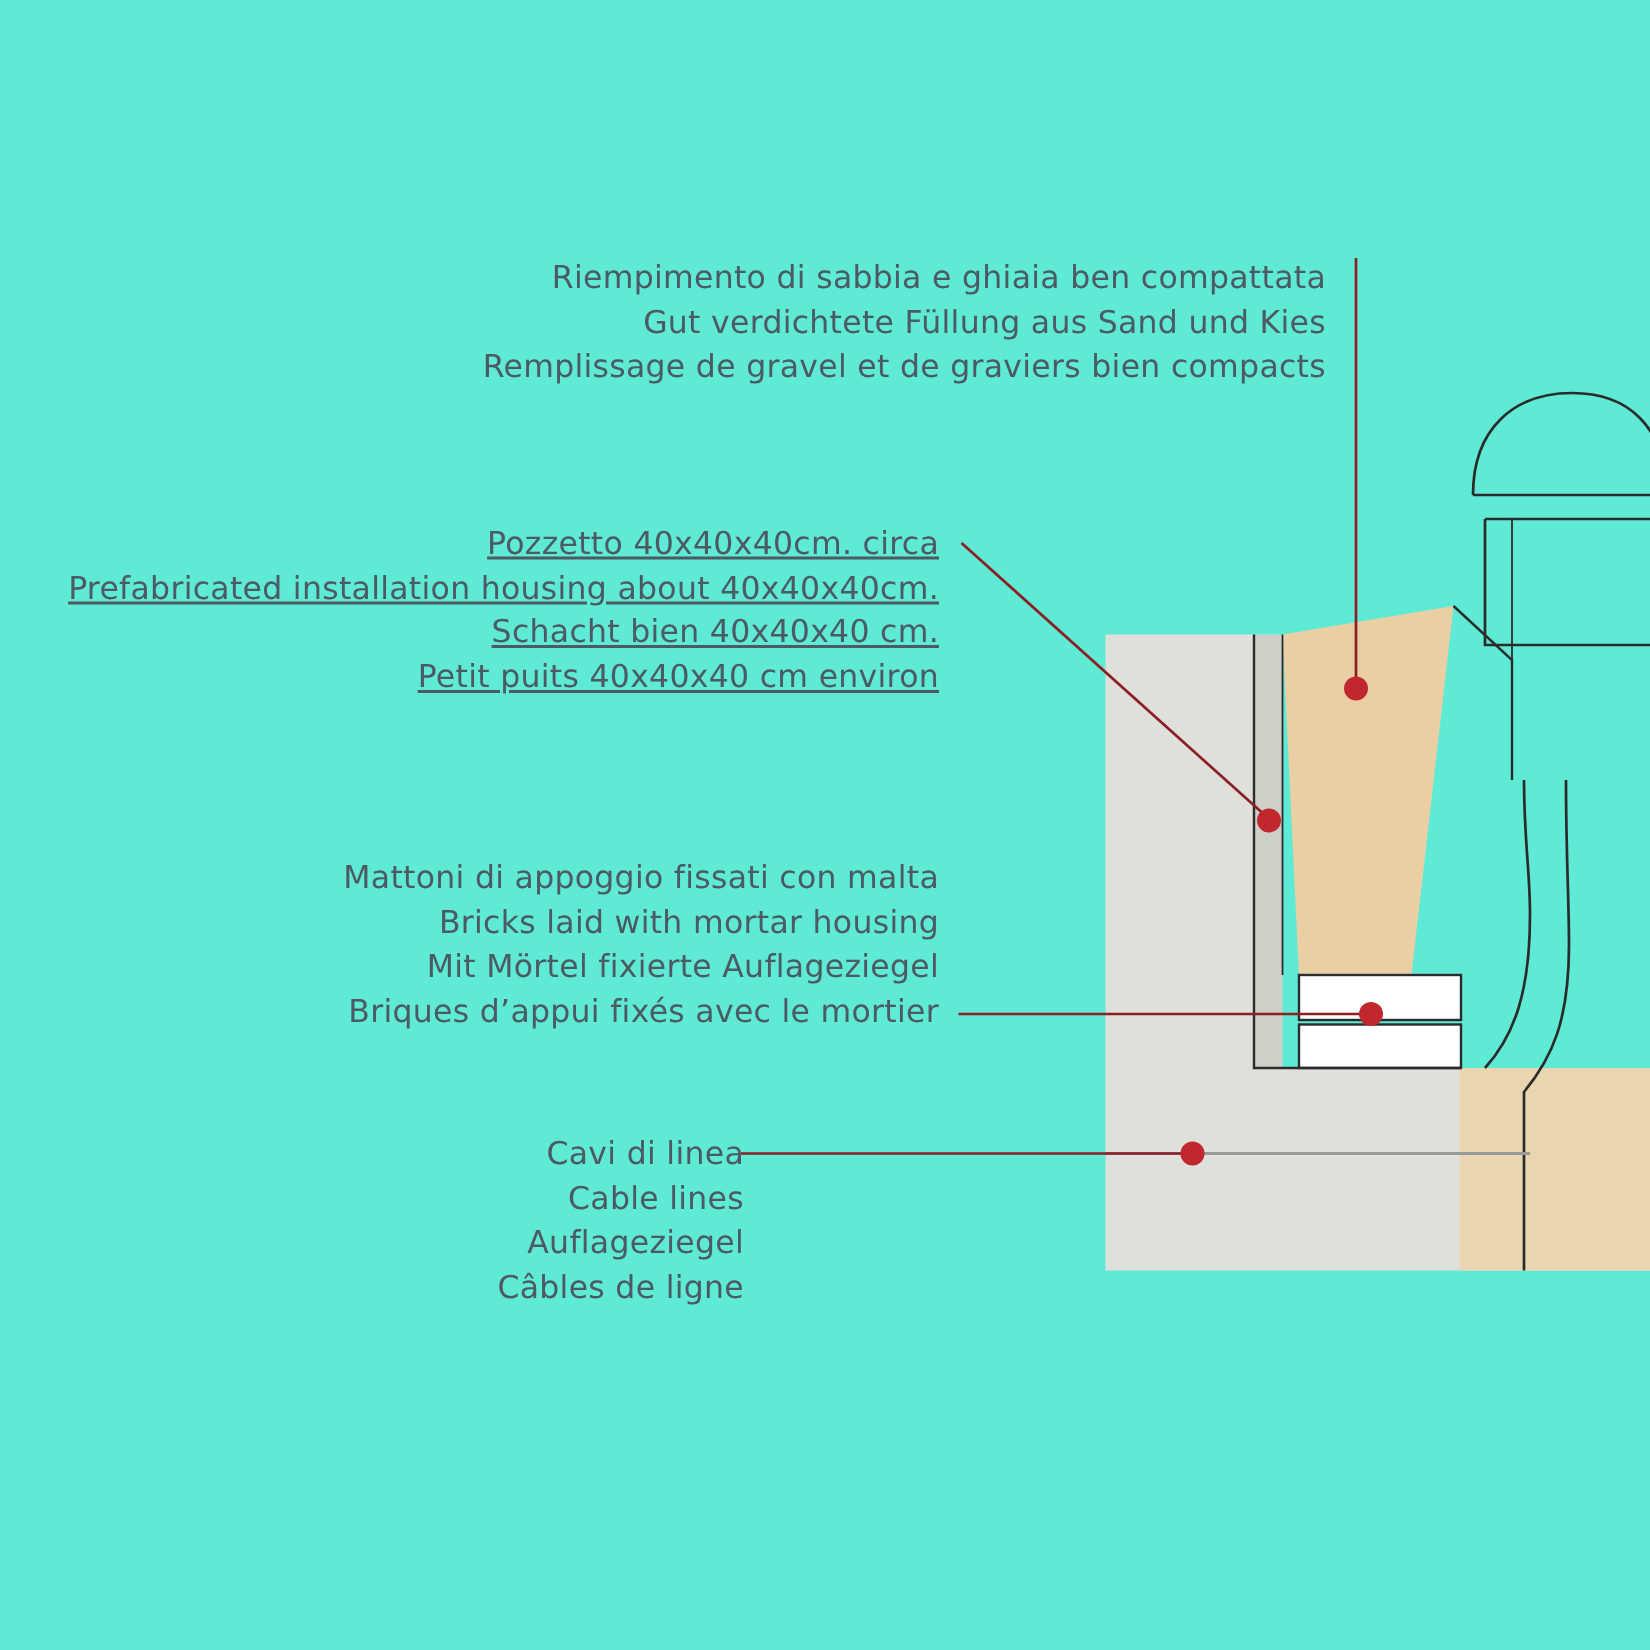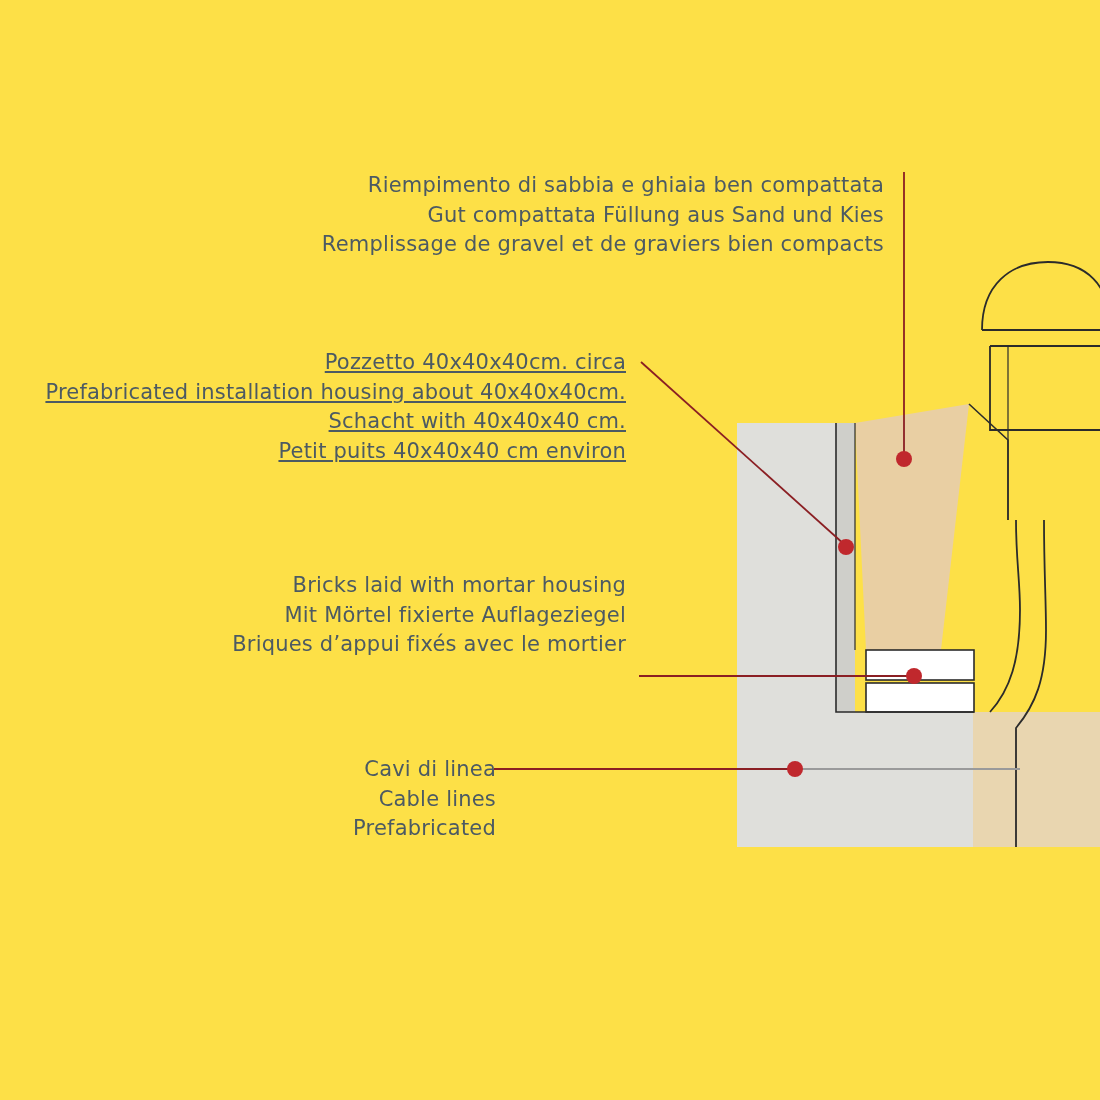--- a/index.html
+++ b/index.html
@@ -7,21 +7,21 @@
     padding: 0;
     background: #ffffff;
   }
   body {
     font-family: "DejaVu Sans", sans-serif;
   }
   #stage {
     position: relative;
     width: 1100px;
     height: 1100px;
-    background: #fde047;
+    background: #5eead4;
     overflow: hidden;
   }
   .callout {
     position: absolute;
     text-align: right;
     color: #4c5a63;
     font-family: "DejaVu Sans", sans-serif;
     font-size: 21px;
     line-height: 29.5px;
     letter-spacing: 0.2px;
@@ -90,36 +90,38 @@
 
     <polyline points="639,676 907,676" fill="none" stroke="#8b1f23" stroke-width="1.8"></polyline>
     <circle cx="914" cy="676" r="8" fill="#c0282d"></circle>
 
     <polyline points="494,769 789,769" fill="none" stroke="#8b1f23" stroke-width="1.8"></polyline>
     <circle cx="795" cy="769" r="8" fill="#c0282d"></circle>
   </svg>
 
   <div class="callout" id="c1">
     <span class="line it">Riempimento di sabbia e ghiaia ben compattata</span>
-    <span class="line de">Gut compattata Füllung aus Sand und Kies</span>
+    <span class="line de">Gut verdichtete Füllung aus Sand und Kies</span>
     <span class="line fr">Remplissage de gravel et de graviers bien compacts</span>
   </div>
 
   <div class="callout" id="c2">
     <span class="line it">Pozzetto 40x40x40cm. circa</span>
     <span class="line en">Prefabricated installation housing about 40x40x40cm.</span>
-    <span class="line de">Schacht with 40x40x40 cm.</span>
+    <span class="line de">Schacht bien 40x40x40 cm.</span>
     <span class="line fr">Petit puits 40x40x40 cm environ</span>
   </div>
 
   <div class="callout" id="c3">
+    <span class="line it">Mattoni di appoggio fissati con malta</span>
     <span class="line en">Bricks laid with mortar housing</span>
     <span class="line de">Mit Mörtel fixierte Auflageziegel</span>
     <span class="line fr">Briques d’appui fixés avec le mortier</span>
   </div>
 
   <div class="callout" id="c4">
     <span class="line it">Cavi di linea</span>
     <span class="line en">Cable lines</span>
-    <span class="line de">Prefabricated</span>
+    <span class="line de">Auflageziegel</span>
+    <span class="line fr">Câbles de ligne</span>
   </div>
 
 </div>
 
 </body></html>

